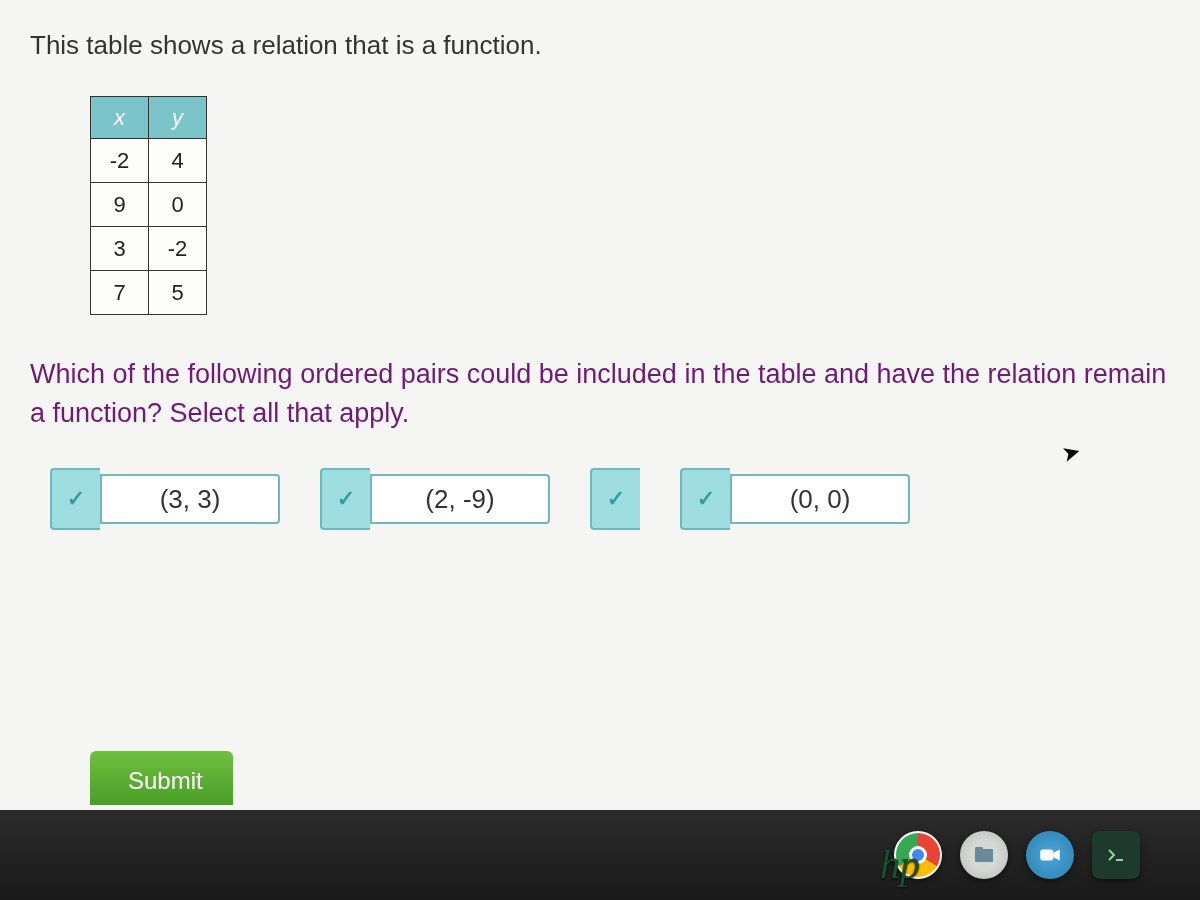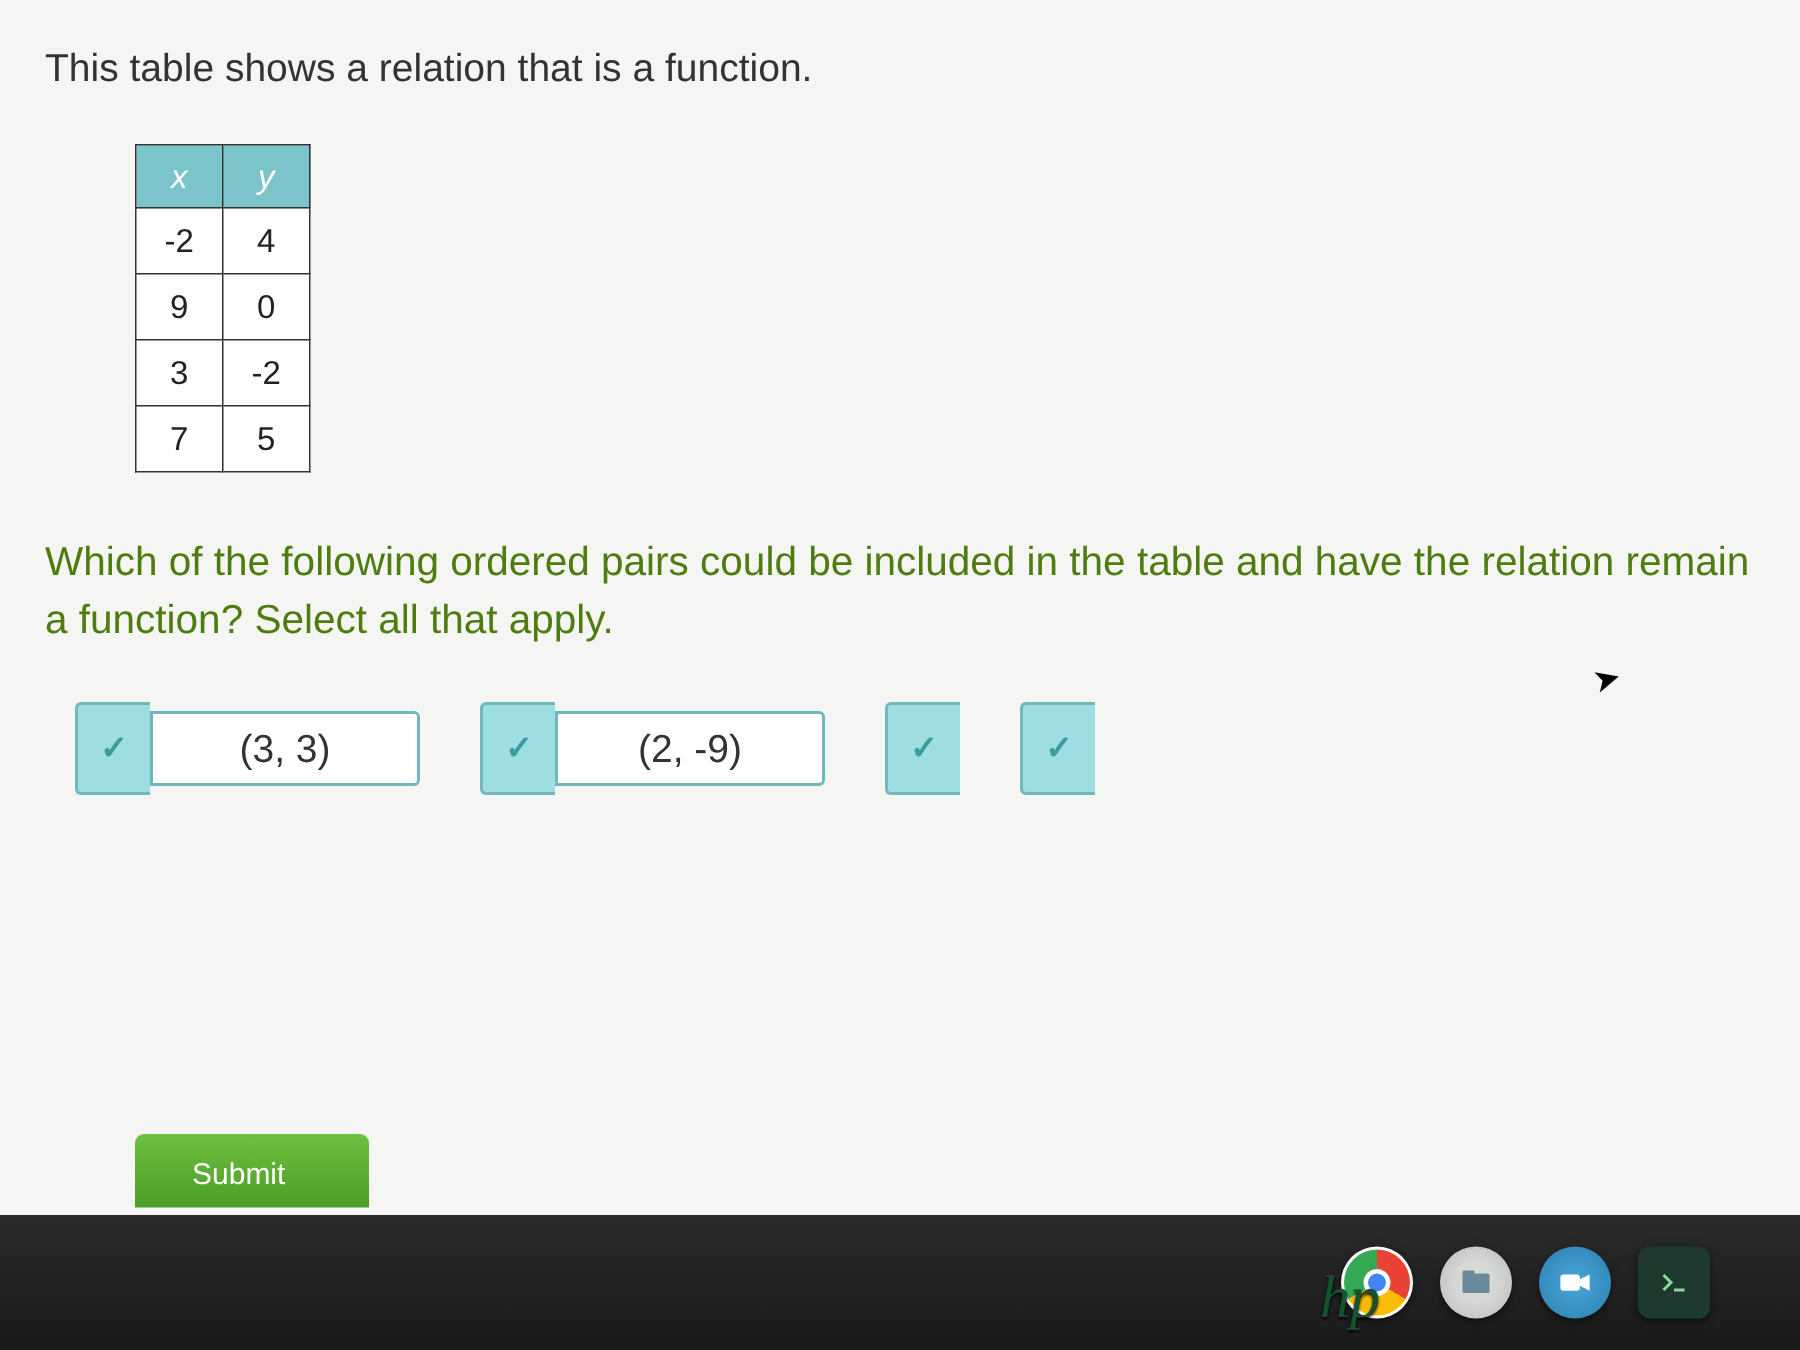--- a/index.html
+++ b/index.html
@@ -43,21 +43,21 @@
       border: 1px solid #333;
       width: 58px;
       height: 44px;
       text-align: center;
       font-size: 22px;
       background: #fdfdfb;
       color: #222;
     }
     .question-text {
       font-size: 27px;
-      color: #4d7c0f;
+      color: #701a75;
       line-height: 1.45;
       margin-bottom: 35px;
     }
     .options-grid {
       display: flex;
       flex-wrap: wrap;
       gap: 28px 40px;
       margin-left: 20px;
       margin-bottom: 60px;
     }
@@ -95,22 +95,22 @@
       font-size: 26px;
       color: #333;
       padding: 0 18px;
     }
     .submit-btn {
       margin-left: 40px;
       background: linear-gradient(#6fbf3f, #4a9e28);
       color: #fff;
       border: none;
       border-radius: 6px 6px 0 0;
-      padding: 16px 56px 10px 38px;
-      font-size: 20px;
+      padding: 16px 30px 10px 38px;
+      font-size: 24px;
       cursor: pointer;
       position: absolute;
       bottom: 95px;
       left: 50px;
     }
     .taskbar {
       position: absolute;
       bottom: 0;
       left: 0;
       right: 0;
@@ -236,20 +236,21 @@
     </div>
     <div class="option">
       <div class="checkbox-area">
         <span class="checkmark">✓</span>
       </div>
     </div>
     <div class="option" style="flex-basis:100%; max-width:230px;">
       <div class="checkbox-area">
         <span class="checkmark">✓</span>
       </div>
+      <div class="option-label">(0, 0)</div>
     </div>
   </div>
 
   <button class="submit-btn">Submit</button>
 </div>
 
 <span class="cursor-pointer">➤</span>
 
 <div class="taskbar">
   <div class="taskbar-icon chrome-icon" title="Chrome">

